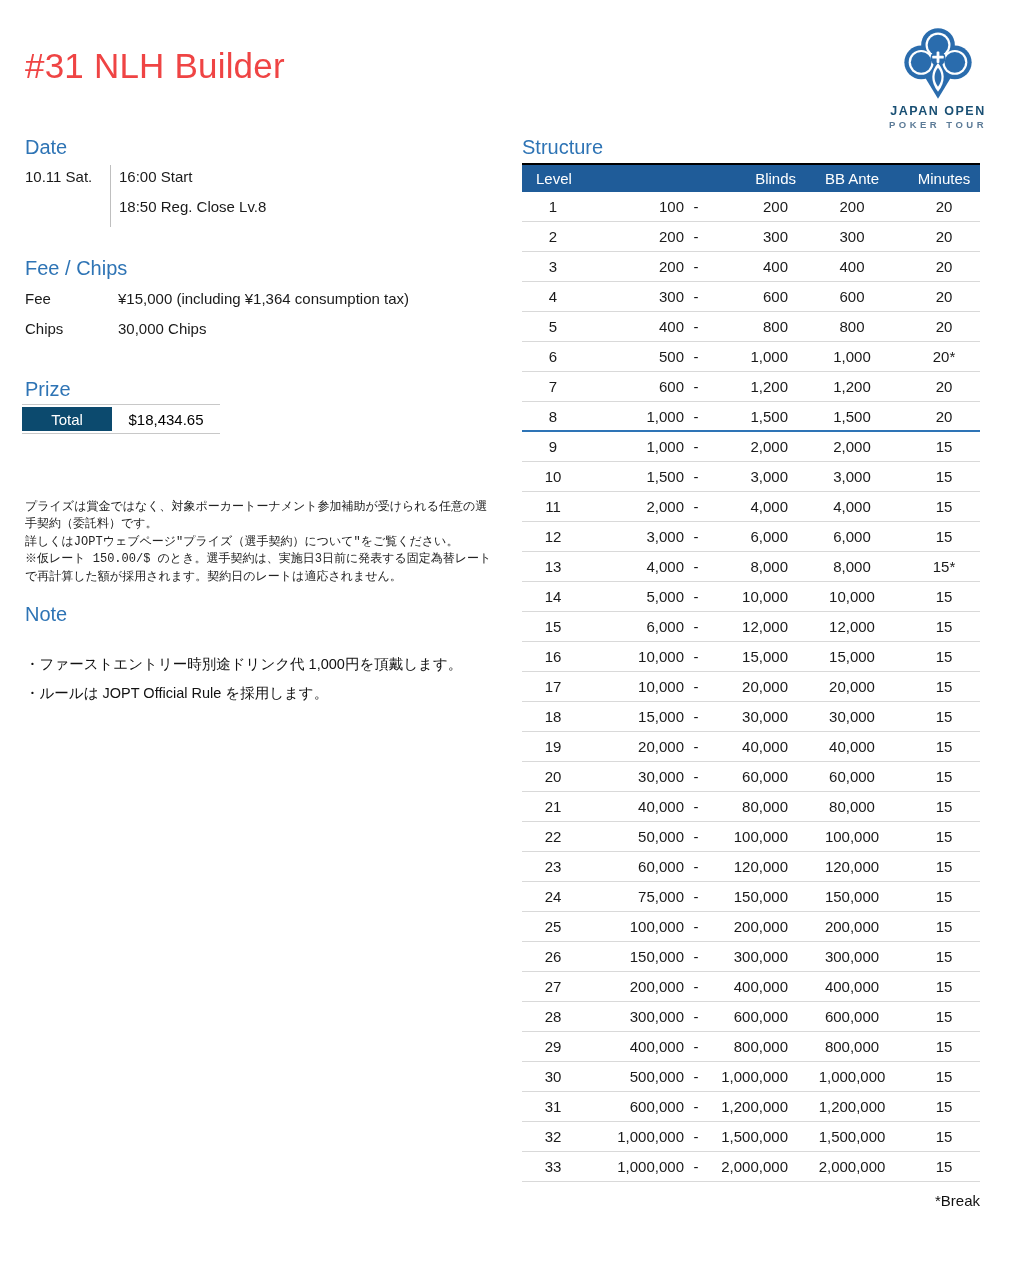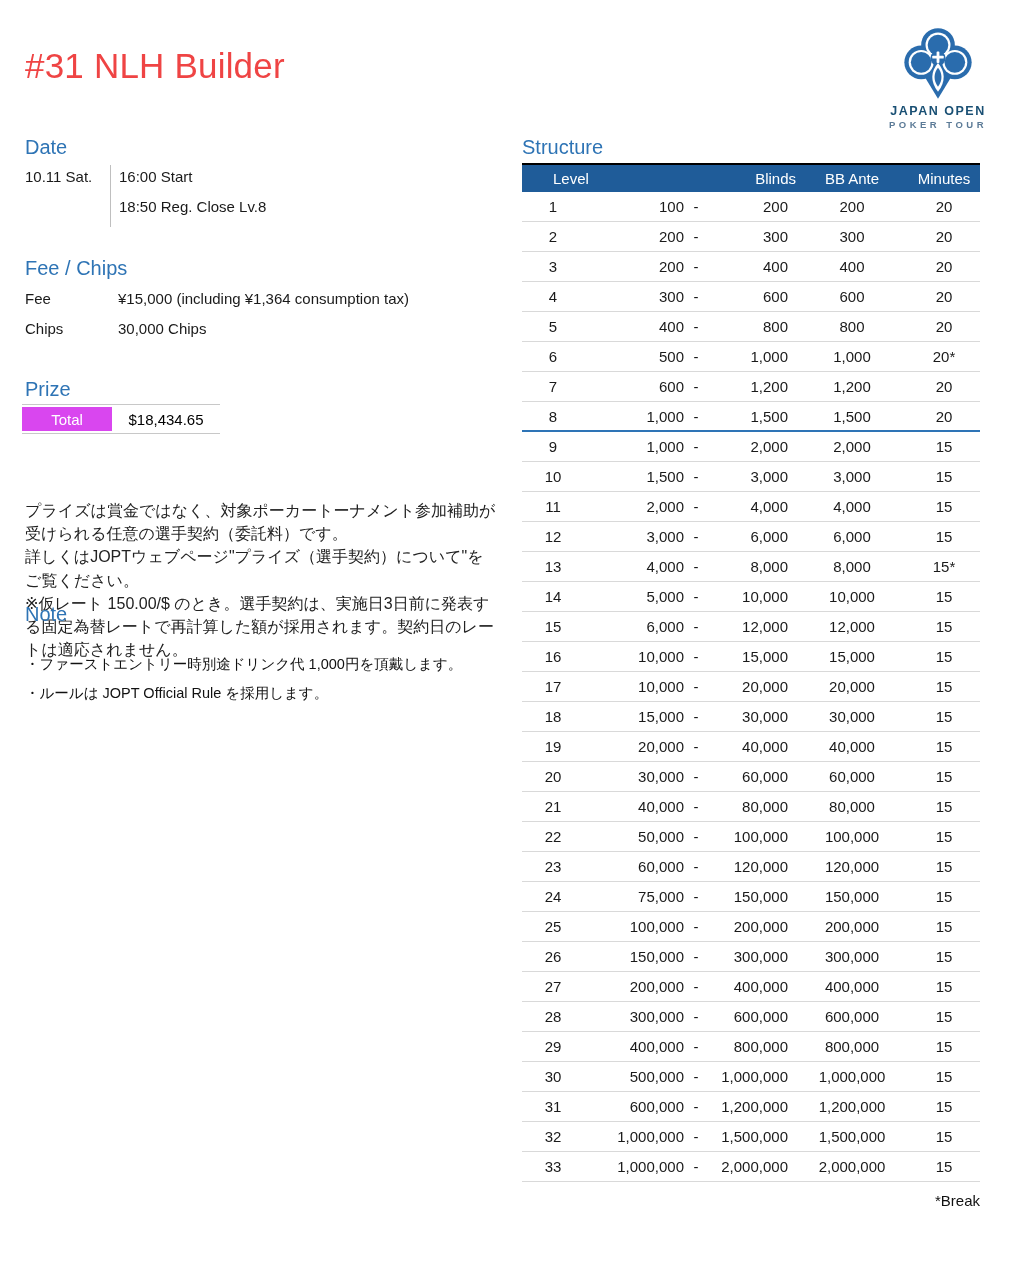--- a/index.html
+++ b/index.html
@@ -58,45 +58,45 @@
   .fee-label { left: 25px; top: 290px; font-size: 15px; }
   .fee-value { left: 118px; top: 290px; font-size: 15px; }
   .chips-label { left: 25px; top: 320px; font-size: 15px; }
   .chips-value { left: 118px; top: 320px; font-size: 15px; }
 
   
   .prize-heading { left: 25px; top: 378px; }
   .prize-table { left: 22px; top: 404px; width: 198px; border-top: 1px solid #C8C8C8; }
   .prize-row { display: flex; height: 29px; border-bottom: 1px solid #C8C8C8; align-items: stretch; }
   .prize-key {
-    width: 90px; background: #d946ef; color: #fff;
+    width: 90px; background: #0c4a6e; color: #fff;
     display: flex; align-items: center; justify-content: center;
     font-size: 15px; border-top: 2px solid #fff; border-bottom: 2px solid #fff;
   }
   .prize-val {
     width: 108px; display: flex; align-items: center; justify-content: center;
     font-size: 15px; color: #000;
   }
 
   
-  .jp-notes { left: 25px; top: 499px; width: 472px; font-size: 16px; line-height: 1.45; color: #222; }
+  .jp-notes { left: 25px; top: 499px; width: 472px; font-size: 12px; line-height: 1.45; color: #222; font-family: Liberation Mono, monospace; }
   .jp-notes p { margin: 0; }
 
   
   .note-heading { left: 25px; top: 603px; }
   .note-items { left: 25px; top: 650px; font-size: 14.5px; line-height: 2.0; color: #111; }
 
   
   .structure-heading { left: 522px; top: 136px; }
   .structure-table { left: 522px; top: 163px; width: 458px; border-top: 2px solid #000; }
   .thead {
     display: flex; height: 27px; background: #1F5C99; color: #fff;
     align-items: center; font-size: 15px;
   }
-  .th-level { width: 62px; padding-left: 31px; text-align: left; }
+  .th-level { width: 62px; padding-left: 14px; text-align: left; }
   .th-blinds { width: 212px; text-align: right; }
   .th-ante { width: 112px; text-align: center; }
   .th-minutes { width: 72px; text-align: center; }
 
   .trow {
     display: flex; height: 30px; align-items: center;
     font-size: 15px; border-bottom: 1px solid #D9D9D9; color: #1a1a1a;
   }
   .trow.reg-close { border-bottom: 2px solid #2E74B6; }
   .td-level { width: 62px; text-align: center; }

